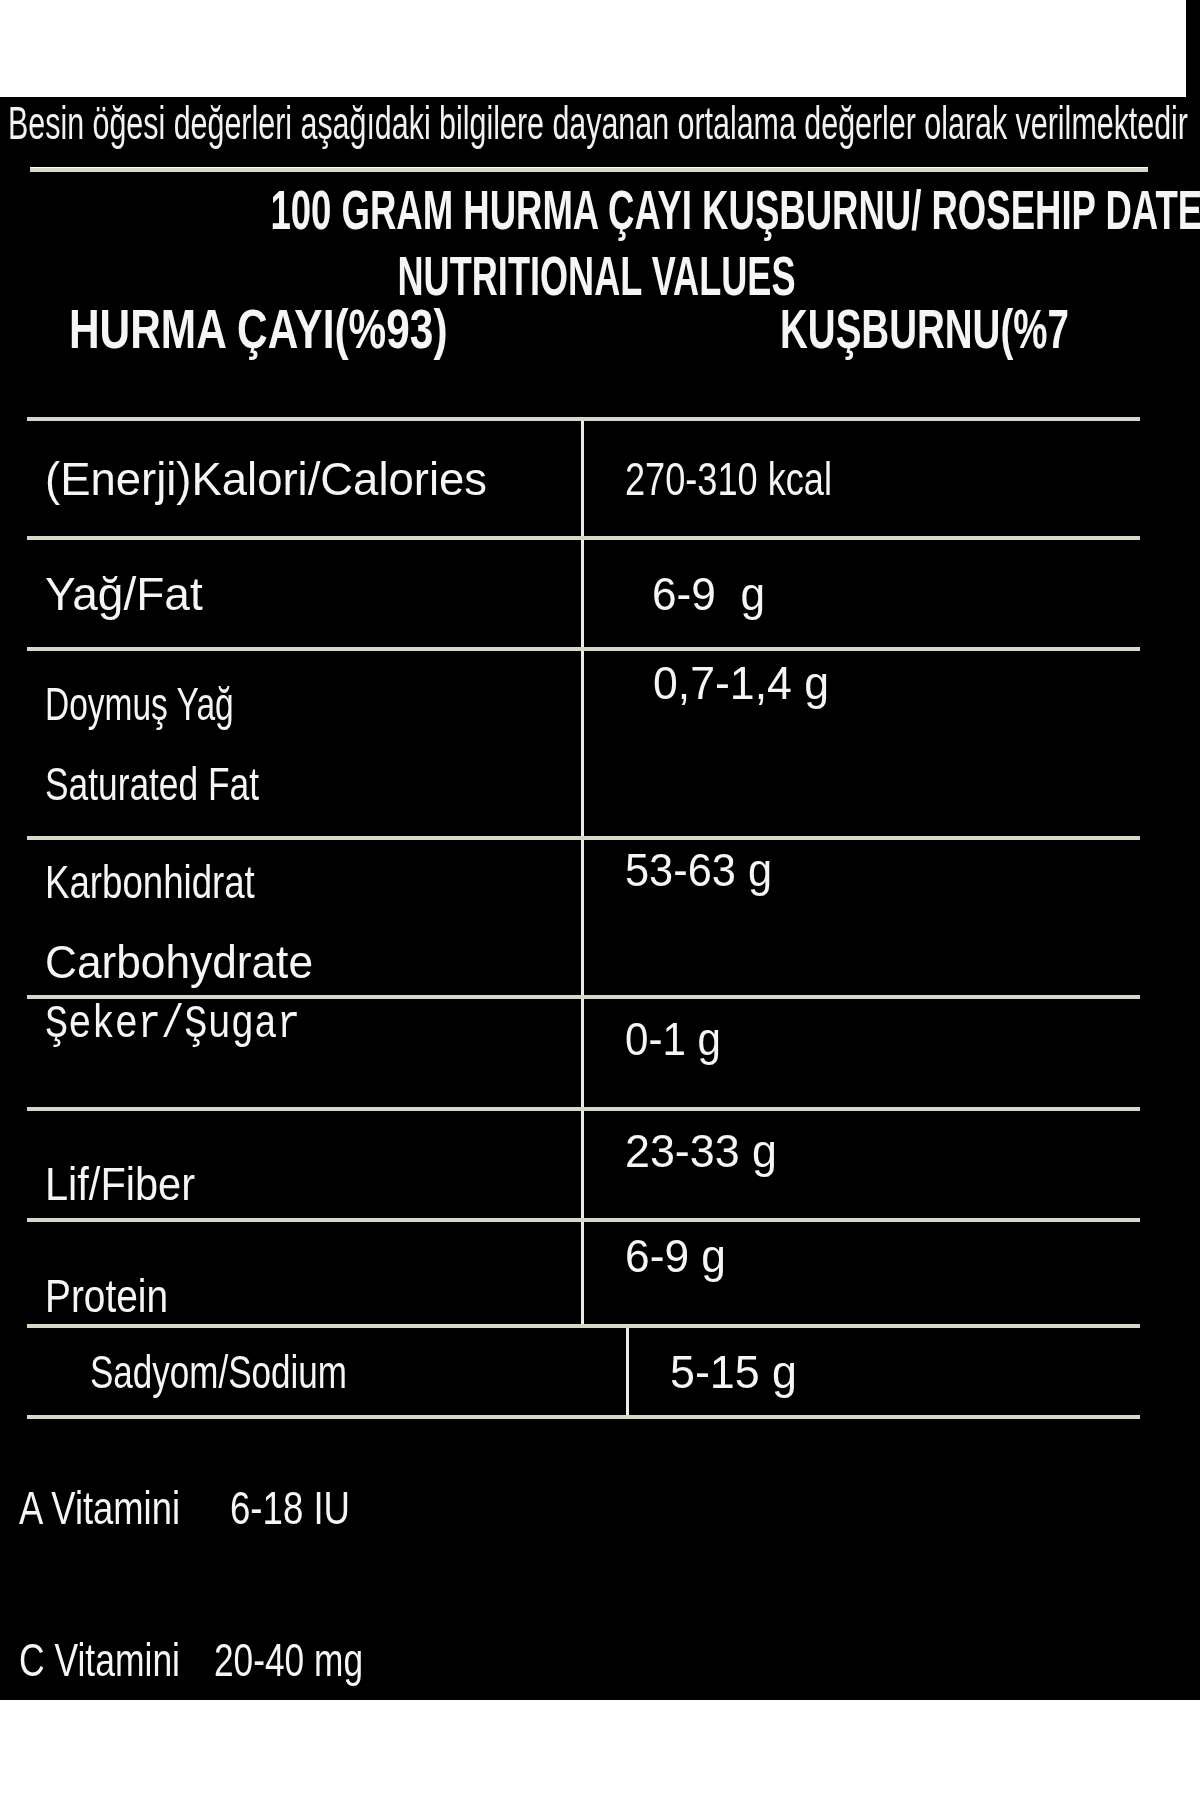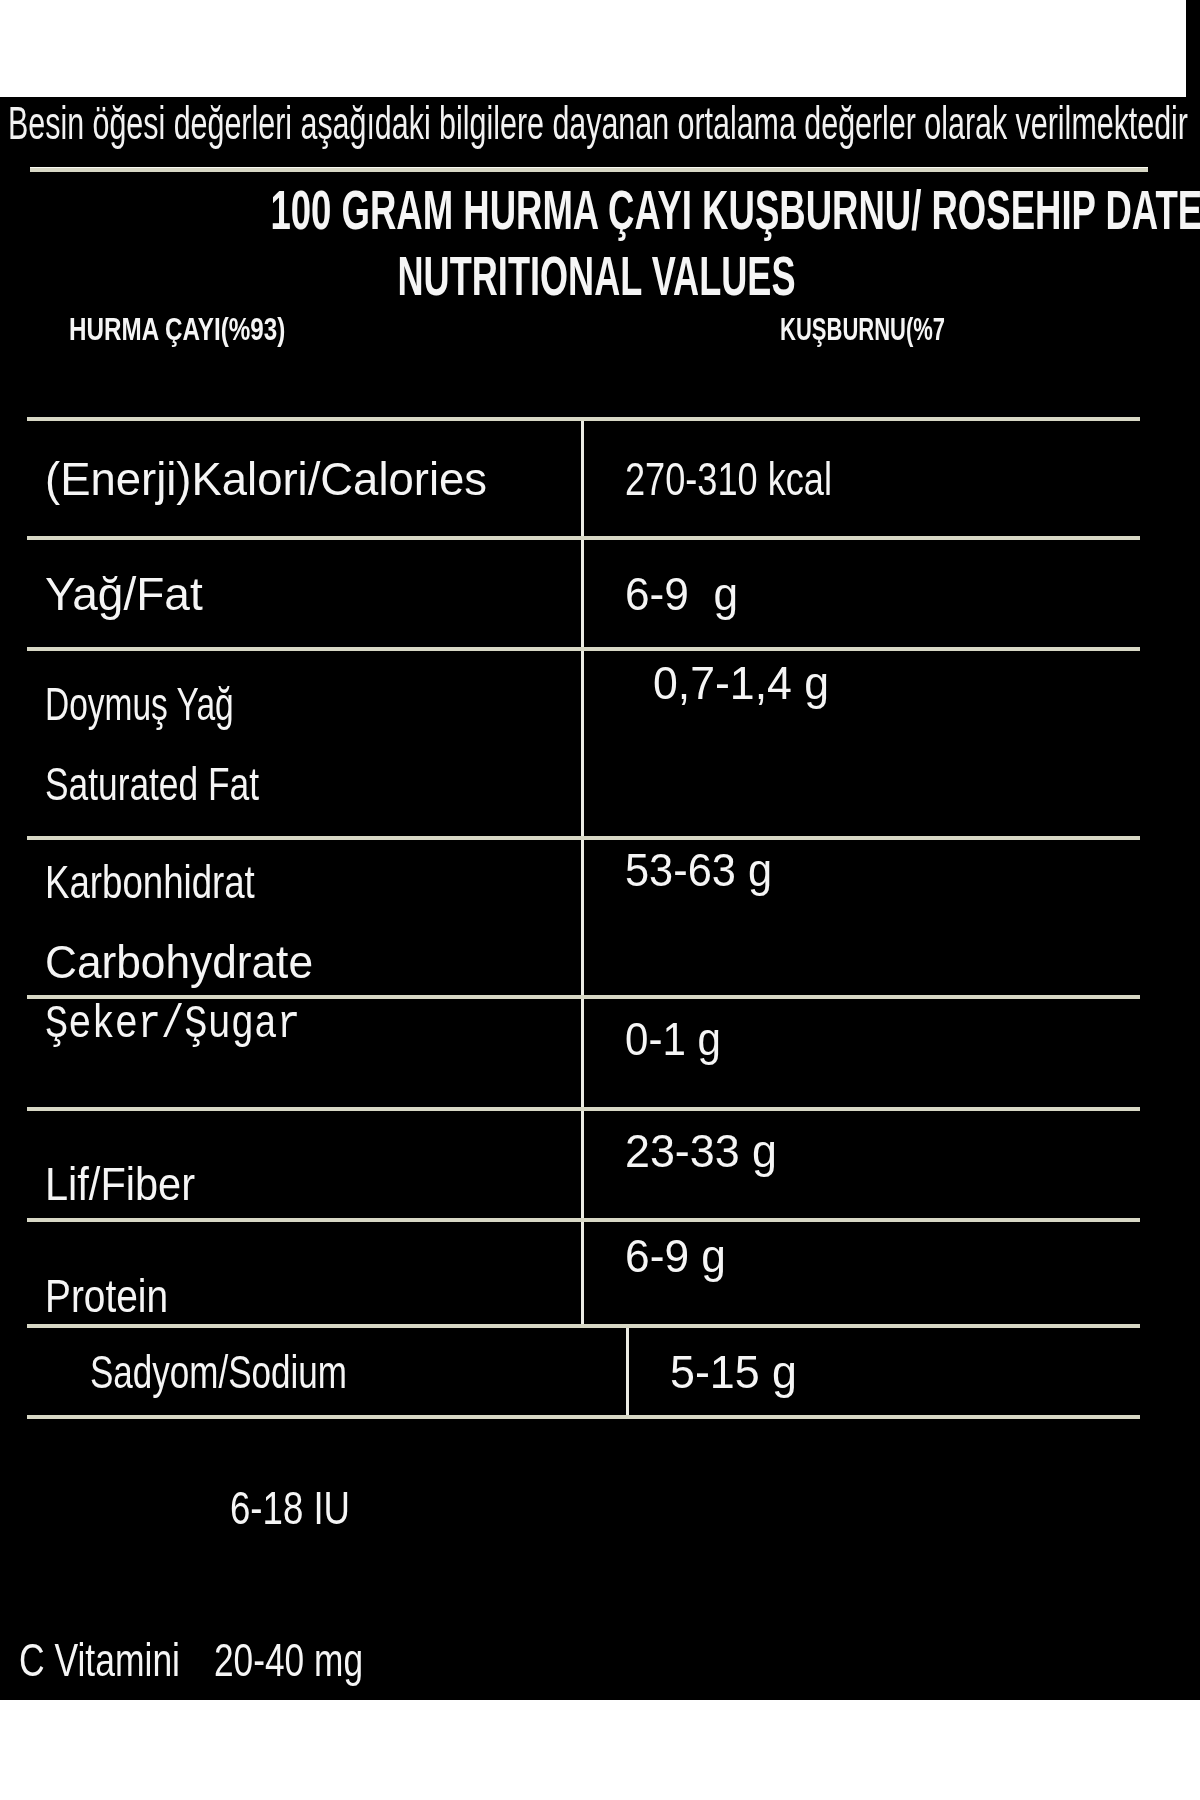--- a/index.html
+++ b/index.html
@@ -18,33 +18,33 @@
 
   .fit{display:inline-block;white-space:pre;transform-origin:0 50%;}
   .fit.center{transform-origin:50% 50%;}
 
   .notice{position:absolute;left:8px;top:98px;font-size:46px;line-height:50px;color:#f2f2f2;}
   .notice-line{position:absolute;left:30px;top:167px;width:1118px;height:5px;background:var(--line);border-top:1px solid #fbfbf2;}
 
   .title1{position:absolute;left:0;top:181px;width:1145px;text-align:center;font-size:56px;line-height:58px;font-weight:bold;}
   .title2{position:absolute;left:0;top:247px;width:1145px;text-align:center;font-size:56px;line-height:58px;font-weight:bold;margin-left:24px;}
 
-  .hdr{position:absolute;top:301px;font-size:32px;line-height:56px;font-weight:bold;}
+  .hdr{position:absolute;top:301px;font-size:56px;line-height:56px;font-weight:bold;}
   .hdr-left{left:69px;}
   .hdr-right{left:780px;}
 
   .ntable{position:absolute;left:0;top:417px;width:1113px;border-top:4px solid var(--line);margin-left:27px;}
   .trow{display:flex;border-bottom:4px solid var(--line);}
   .cell{display:flex;font-size:46px;line-height:52px;}
   .lbl{width:557px;border-right:3px solid var(--divider);padding-left:18px;align-items:center;}
   .val{flex:1;padding-left:41px;align-items:center;}
   .stack span{display:block;line-height:80px;}
 
   .r1{height:119px;}
-  .r2{height:111px;}
+  .r2{height:111px;gap:27px;}
   .r3{height:189px;gap:28px;}
   .r4{height:159px;}
   .r5{height:112px;}
   .r6{height:111px;}
   .r7{height:106px;text-align:center;}
   .r8{height:91px;padding-left:45px;}
 
   .r3 .val{align-items:flex-start;padding-top:6px;}
   .r4 .lbl{align-items:flex-start;padding-top:2px;}
   .r4 .val{align-items:flex-start;padding-top:4px;}
@@ -164,20 +164,21 @@
           <span class="fit" style="transform: scaleX(0.761481);">Sadyom/Sodium</span>
         </div>
         <div class="cell val">
           <span class="fit" style="transform: scaleX(0.973646);">5-15 g</span>
         </div>
       </div>
 
     </div>
 
     <div class="vita-row vita-a">
+      <span class="vita-label"><span class="fit" style="transform: scaleX(0.790366);">A Vitamini</span></span>
       <span class="vita-value"><span class="fit" style="transform: scaleX(0.795443);">6-18 IU</span></span>
     </div>
 
     <div class="vita-row vita-c">
       <span class="vita-label"><span class="fit" style="transform: scaleX(0.771142);">C Vitamini</span></span>
       <span class="vita-value"><span class="fit" style="transform: scaleX(0.766683);">20-40 mg</span></span>
     </div>
 
   </div>
 </div>

